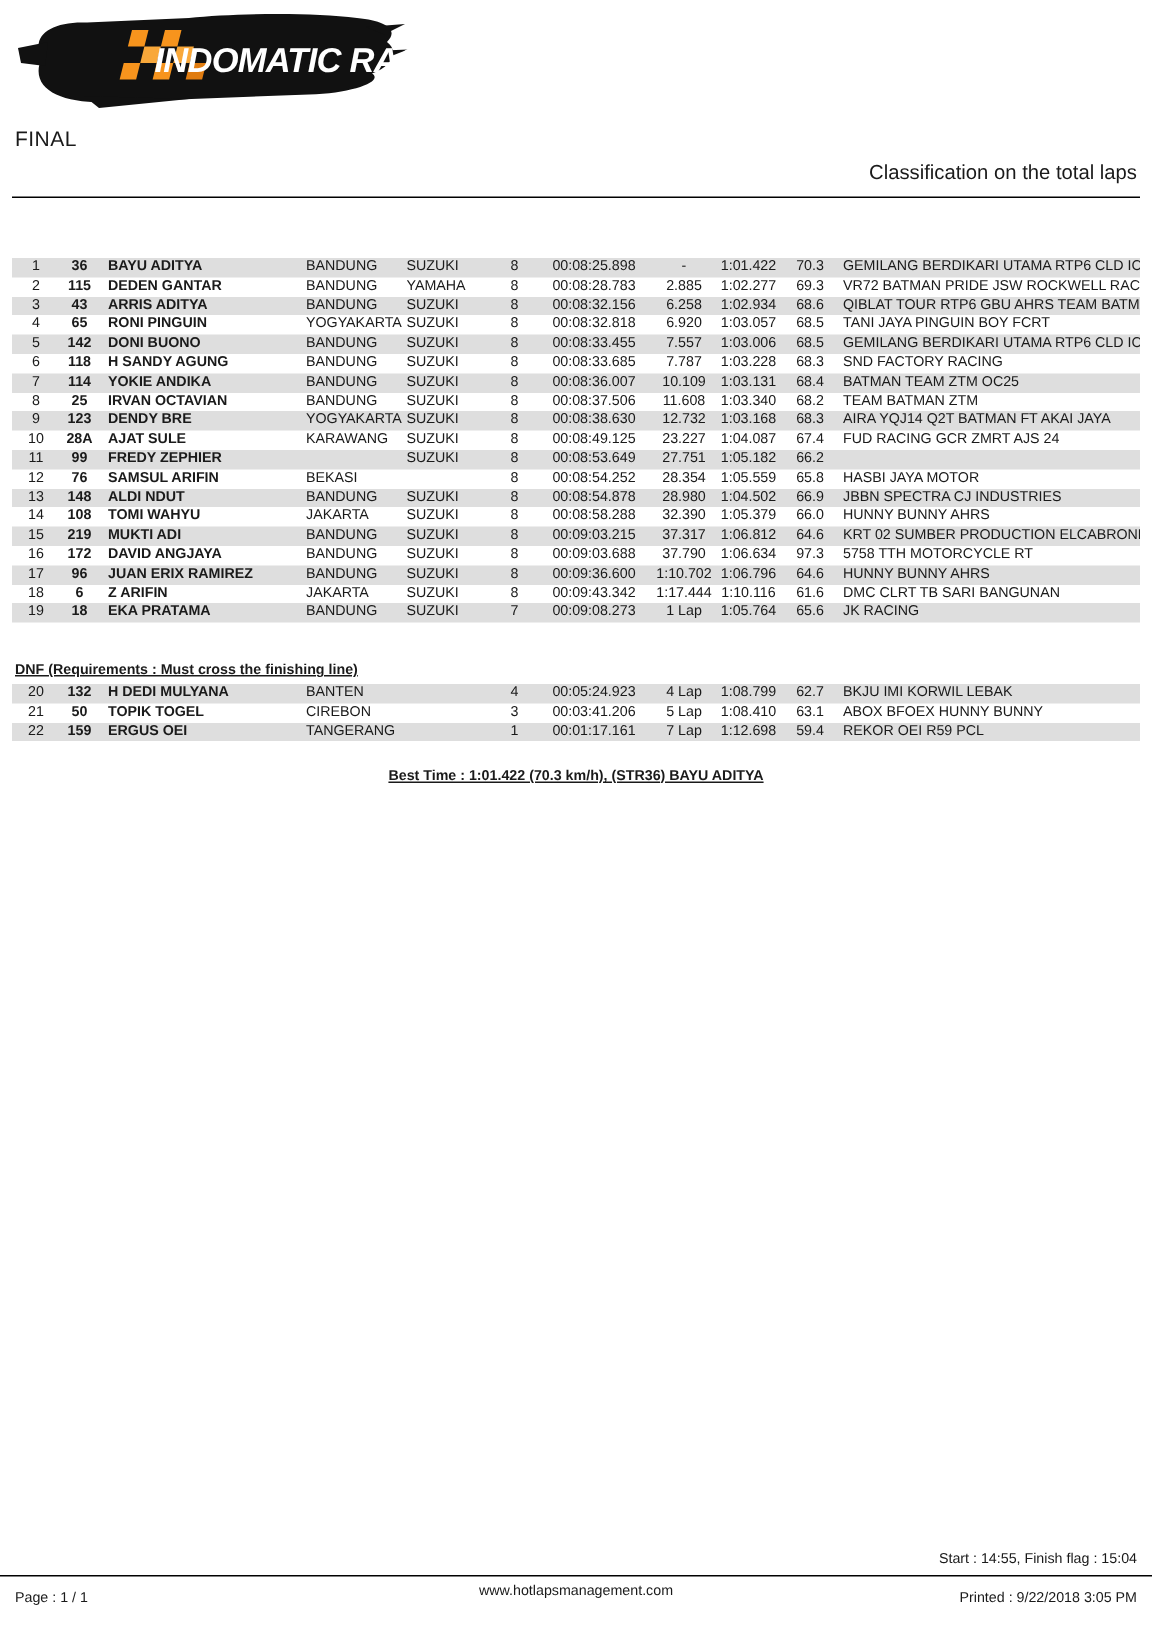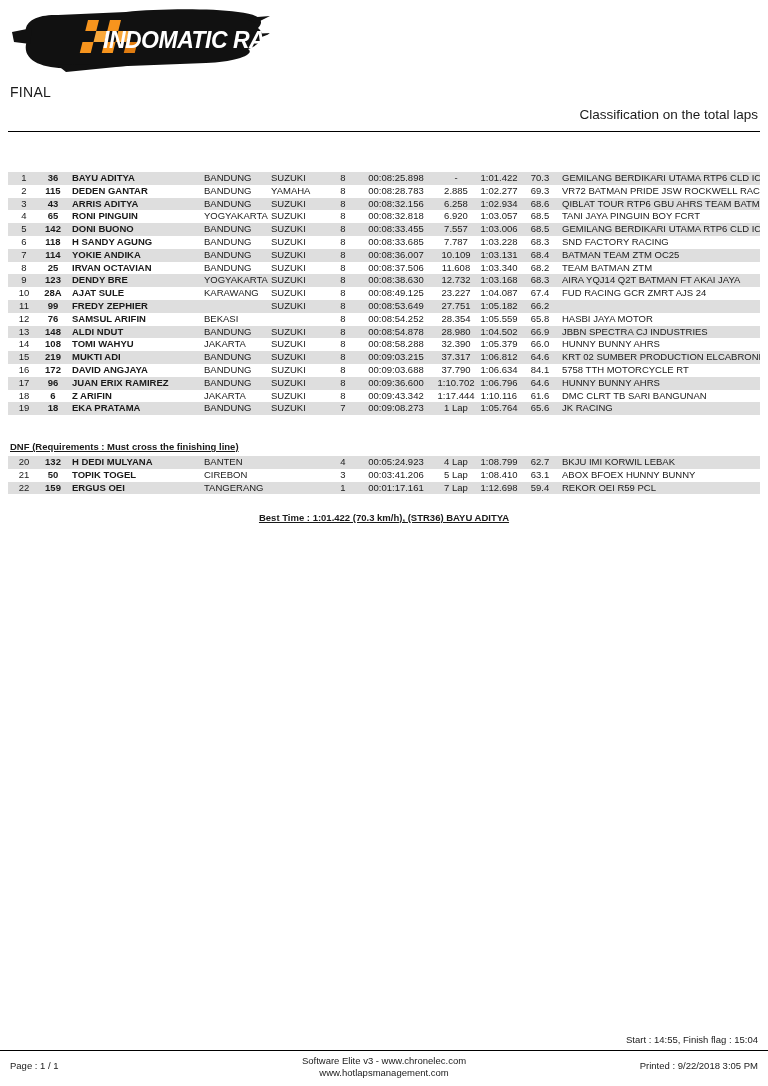--- a/index.html
+++ b/index.html
@@ -298,21 +298,21 @@
       <div class="trow">
         <div class="cell c-pos">16</div>
         <div class="cell c-str">172</div>
         <div class="cell c-nama">DAVID ANGJAYA</div>
         <div class="cell c-asal">BANDUNG</div>
         <div class="cell c-merk">SUZUKI</div>
         <div class="cell c-laps">8</div>
         <div class="cell c-total">00:09:03.688</div>
         <div class="cell c-diff">37.790</div>
         <div class="cell c-best">1:06.634</div>
-        <div class="cell c-speed">84.1</div>
+        <div class="cell c-speed">97.3</div>
         <div class="cell c-team">5758 TTH MOTORCYCLE RT</div>
       </div>
       <div class="trow odd">
         <div class="cell c-pos">17</div>
         <div class="cell c-str">96</div>
         <div class="cell c-nama">JUAN ERIX RAMIREZ</div>
         <div class="cell c-asal">BANDUNG</div>
         <div class="cell c-merk">SUZUKI</div>
         <div class="cell c-laps">8</div>
         <div class="cell c-total">00:09:36.600</div>
@@ -392,18 +392,17 @@
       </div>
     </div>
 
   <div class="best-line">Best Time : 1:01.422 (70.3 km/h), (STR36) BAYU ADITYA</div>
 
 
   <div class="f-startline">Start : 14:55, Finish flag : 15:04</div>
   <div class="rule-bottom"></div>
   <div class="f-page">Page : 1 / 1</div>
   <div class="f-soft">
-    <div>Software Elite v3 - www.chronelec.com</div>
     <div>www.hotlapsmanagement.com</div>
   </div>
   <div class="f-printed">Printed : 9/22/2018 3:05 PM</div>
 
 </div>
 
 </body></html>

